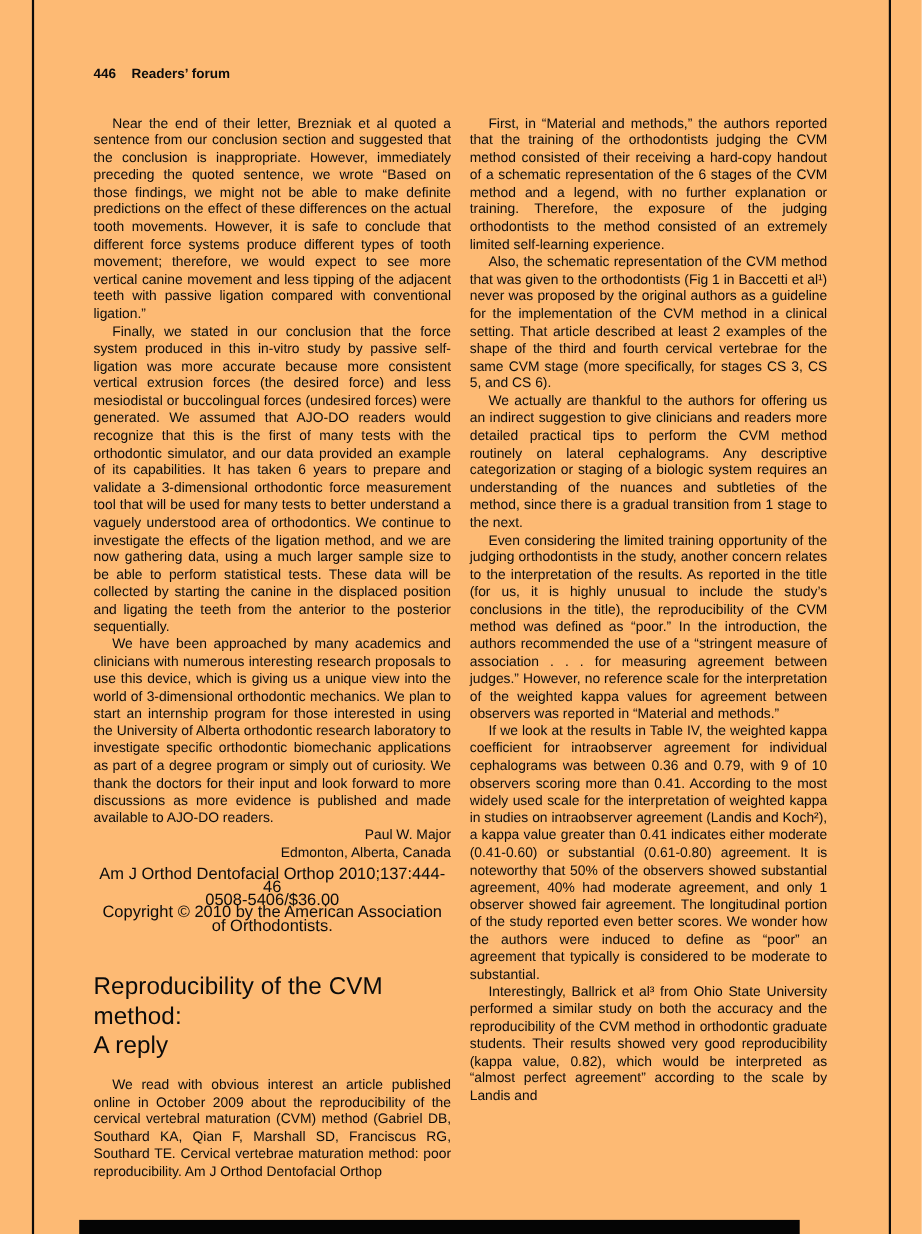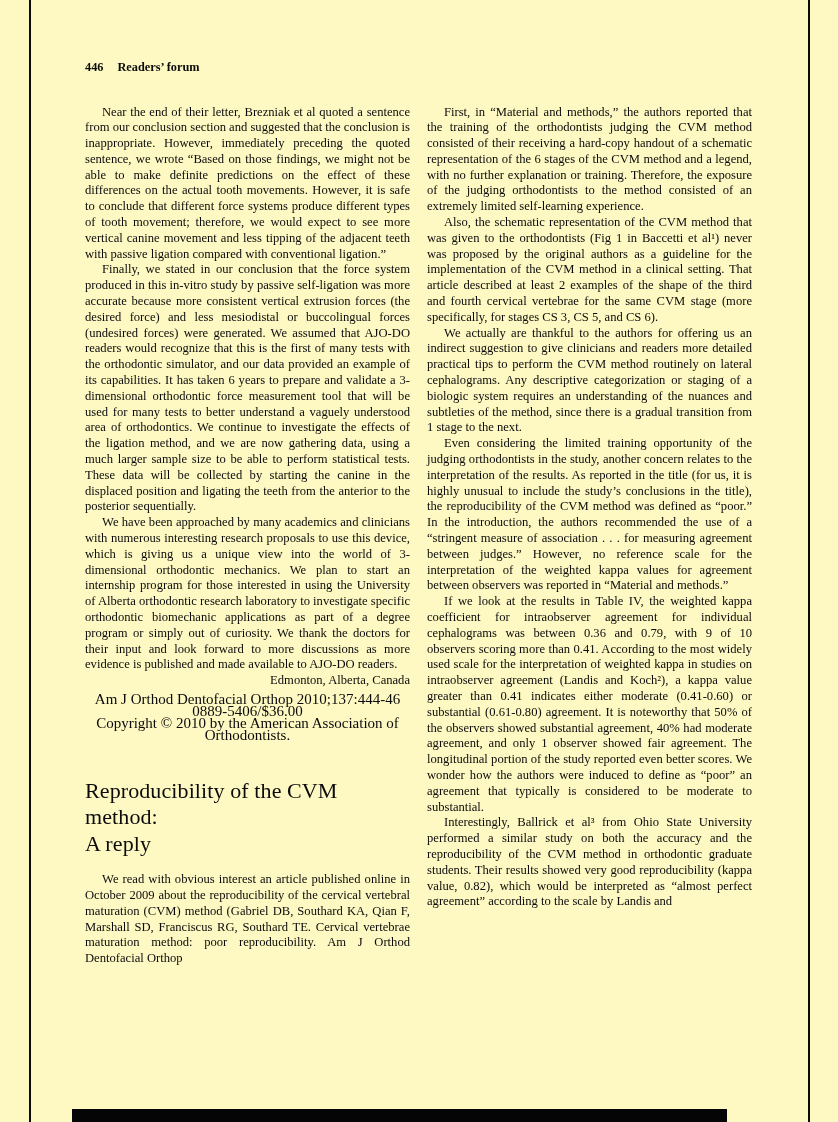--- a/index.html
+++ b/index.html
@@ -1,22 +1,22 @@
 <!DOCTYPE html>
 <html><head>
 <meta charset="utf-8">
 <style>
   html, body { margin: 0; padding: 0; background: #ffffff; }
   .page {
     position: relative;
     width: 838px;
     height: 1122px;
-    background: #fef9c3;
+    background: #fdba74;
     overflow: hidden;
-    font-family: Liberation Serif, serif;
+    font-family: Liberation Sans, sans-serif;
     color: #0b0b0b;
   }
   
   .scan-edge-left  { position: absolute; left: 29px;  top: 0; width: 2px;  height: 1122px; background: #0c0c0c; }
   .scan-edge-right { position: absolute; right: 28px; top: 0; width: 2px;  height: 1122px; background: #0c0c0c; }
   .scan-edge-bottom{ position: absolute; left: 72px;  bottom: 0; width: 655px; height: 13px; background: #050505; }
 
   .content {
     position: absolute;
     left: 85px;
@@ -87,26 +87,27 @@
     </header>
 
     <main class="columns">
 
       <section class="col col-left">
         <p class="para indent">Near the end of their letter, Brezniak et al quoted a sentence from our conclusion section and suggested that the conclusion is inappropriate. However, immediately preceding the quoted sentence, we wrote “Based on those findings, we might not be able to make definite predictions on the effect of these differences on the actual tooth movements. However, it is safe to conclude that different force systems produce different types of tooth movement; therefore, we would expect to see more vertical canine movement and less tipping of the adjacent teeth with passive ligation compared with conventional ligation.”</p>
         <p class="para indent">Finally, we stated in our conclusion that the force system produced in this in-vitro study by passive self-ligation was more accurate because more consistent vertical extrusion forces (the desired force) and less mesiodistal or buccolingual forces (undesired forces) were generated. We assumed that AJO-DO readers would recognize that this is the first of many tests with the orthodontic simulator, and our data provided an example of its capabilities. It has taken 6 years to prepare and validate a 3-dimensional orthodontic force measurement tool that will be used for many tests to better understand a vaguely understood area of orthodontics. We continue to investigate the effects of the ligation method, and we are now gathering data, using a much larger sample size to be able to perform statistical tests. These data will be collected by starting the canine in the displaced position and ligating the teeth from the anterior to the posterior sequentially.</p>
         <p class="para indent">We have been approached by many academics and clinicians with numerous interesting research proposals to use this device, which is giving us a unique view into the world of 3-dimensional orthodontic mechanics. We plan to start an internship program for those interested in using the University of Alberta orthodontic research laboratory to investigate specific orthodontic biomechanic applications as part of a degree program or simply out of curiosity. We thank the doctors for their input and look forward to more discussions as more evidence is published and made available to AJO-DO readers.</p>
 
         <div class="signature">
+          <div>Paul W. Major</div>
           <div>Edmonton, Alberta, Canada</div>
         </div>
 
         <div class="citation">
           <div>Am J Orthod Dentofacial Orthop 2010;137:444-46</div>
-          <div>0889-5406/$36.00</div>
+          <div>0508-5406/$36.00</div>
           <div>Copyright © 2010 by the American Association of Orthodontists.</div>
         </div>
 
         <h1 class="article-title">Reproducibility of the CVM method:
 A reply</h1>
 
         <p class="para indent">We read with obvious interest an article published online in October 2009 about the reproducibility of the cervical vertebral maturation (CVM) method (Gabriel DB, Southard KA, Qian F, Marshall SD, Franciscus RG, Southard TE. Cervical vertebrae maturation method: poor reproducibility. Am J Orthod Dentofacial Orthop</p>
       </section>
 
       <section class="col col-right">

